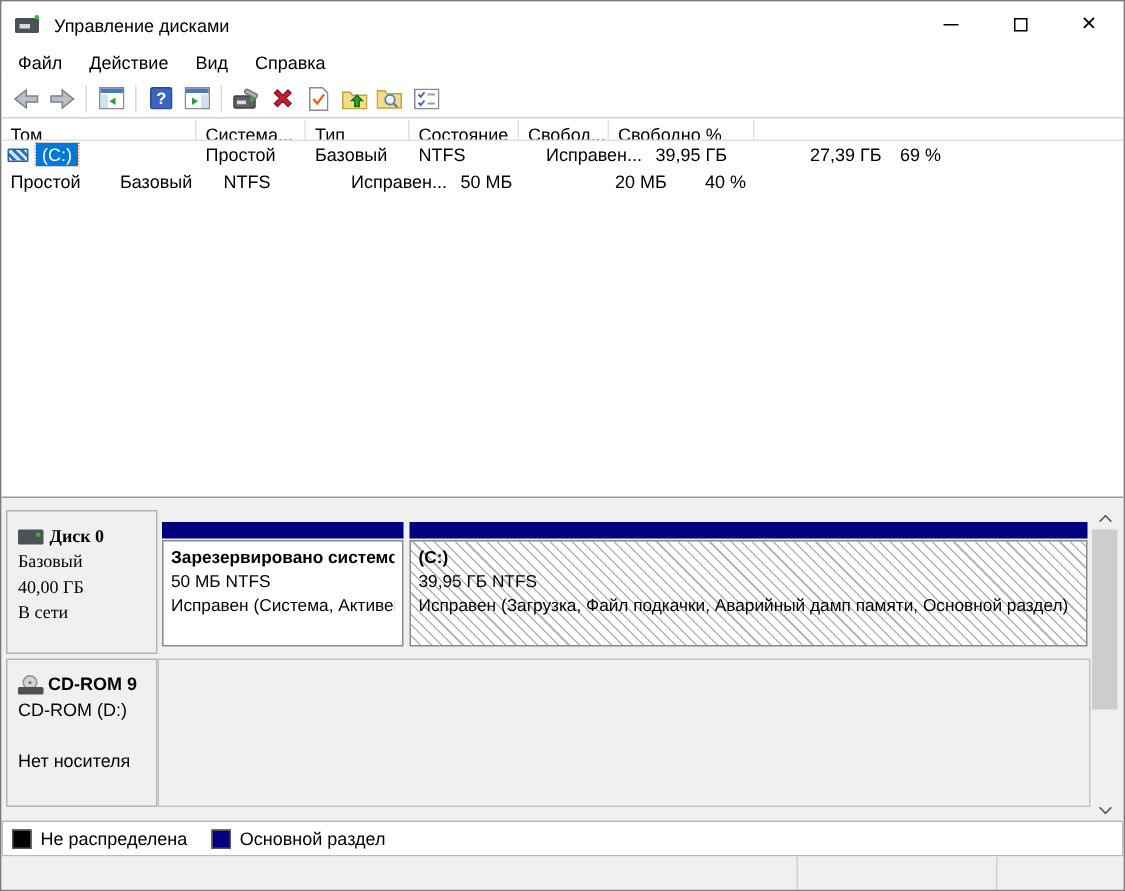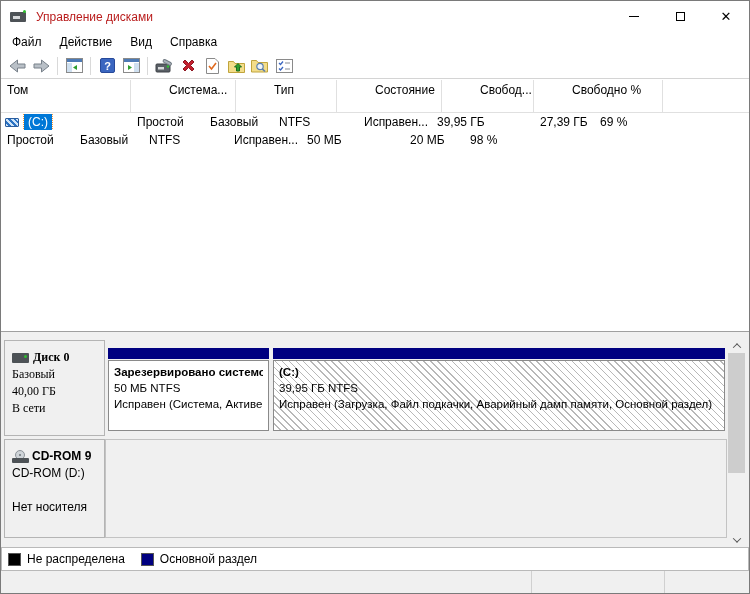--- a/index.html
+++ b/index.html
@@ -9,36 +9,36 @@
     position:relative; width:750px; height:594px; background:#ffffff;
     border:1px solid #7a7a7a; overflow:hidden;
     font-size:12px; color:#000;
   }
   
   .titlebar { position:absolute; top:0; left:0; right:0; height:31px; background:#fff; display:flex; align-items:center; }
   .app-icon { width:18px; height:14px; margin:0 8px 0 9px; position:relative; }
   .app-icon .drive { position:absolute; left:0; top:2px; width:16px; height:10px; background:#4d5256; border-radius:1px; }
   .app-icon .slot { position:absolute; left:3px; top:6px; width:7px; height:3px; background:#d8dadc; }
   .app-icon .led { position:absolute; right:2px; top:0px; width:3px; height:3px; background:#2fbe2f; border-radius:50%; }
-  .title-text { font-size:12px; color:#b91c1c; }
+  .title-text { font-size:12px; color:#000000; }
   .win-buttons { position:absolute; right:0; top:0; height:31px; display:flex; }
   .win-btn { width:46px; height:31px; display:flex; align-items:center; justify-content:center; cursor:default; }
   .glyph-min { width:10px; height:1px; background:#000; }
   .glyph-max { width:9px; height:9px; border:1px solid #000; }
   .glyph-close { font-size:13px; color:#000; font-family:"DejaVu Sans",sans-serif; }
   
   .menubar { position:absolute; top:31px; left:0; right:0; height:21px; background:#fff; display:flex; align-items:center; padding-left:2px; }
   .menu-item { padding:0 9px; height:21px; line-height:21px; font-size:12px; }
   
   .toolbar { position:absolute; top:52px; left:0; right:0; height:26px; background:#fff; border-bottom:1px solid #d4d4d4; display:flex; align-items:center; padding-left:4px; }
   .tb-icon { width:24px; height:22px; display:flex; align-items:center; justify-content:center; }
   .tb-sep { width:1px; height:18px; background:#d9d9d9; margin:0 4px; }
   
   .list-view { position:absolute; top:79px; left:0; right:0; height:251px; background:#fff; }
-  .list-header { display:flex; height:33px; border-bottom:1px solid #e0e0e0;gap:32px; }
+  .list-header { display:flex; height:14px; border-bottom:1px solid #e0e0e0; }
   .hcell { border-right:1px solid #e0e0e0; padding:3px 0 0 6px; font-size:12px; white-space:nowrap; overflow:hidden; }
   .hfill { flex:1; border-right:none; }
   .lrow { display:flex; height:18px; align-items:center; }
   .lcell { padding-left:6px; font-size:12px; white-space:nowrap; overflow:hidden; }
   .vol-cell { display:flex; align-items:center; padding-left:4px; }
   .drive-ico { width:14px; height:9px; border-radius:1px; margin-right:5px; flex:0 0 auto; }
   .drive-sel { border:1px solid #2a5d9e;
     background:repeating-linear-gradient(45deg,#cfe3f7 0 2px,#2a72c3 2px 4px); }
   .drive-norm { background:#4d5256; position:relative; }
   .drive-norm:after { content:""; position:absolute; right:2px; top:2px; width:3px; height:3px; background:#2fbe2f; border-radius:50%; }
@@ -221,21 +221,21 @@
       <div class="lcell" style="width:97px">69 %</div>
     </div>
 
     <div class="lrow">
       <div class="lcell" style="width:73px">Простой</div>
       <div class="lcell" style="width:69px">Базовый</div>
       <div class="lcell" style="width:85px">NTFS</div>
       <div class="lcell" style="width:73px">Исправен...</div>
       <div class="lcell" style="width:103px">50 МБ</div>
       <div class="lcell" style="width:60px">20 МБ</div>
-      <div class="lcell" style="width:97px">98 %</div>
+      <div class="lcell" style="width:97px">40 %</div>
     </div>
   </div>
 
   <div class="splitter"></div>
 
   <div class="graphical">
 
     <div class="disk-panel dp0">
       <div class="dname">
         <div class="hd-ico"></div>

